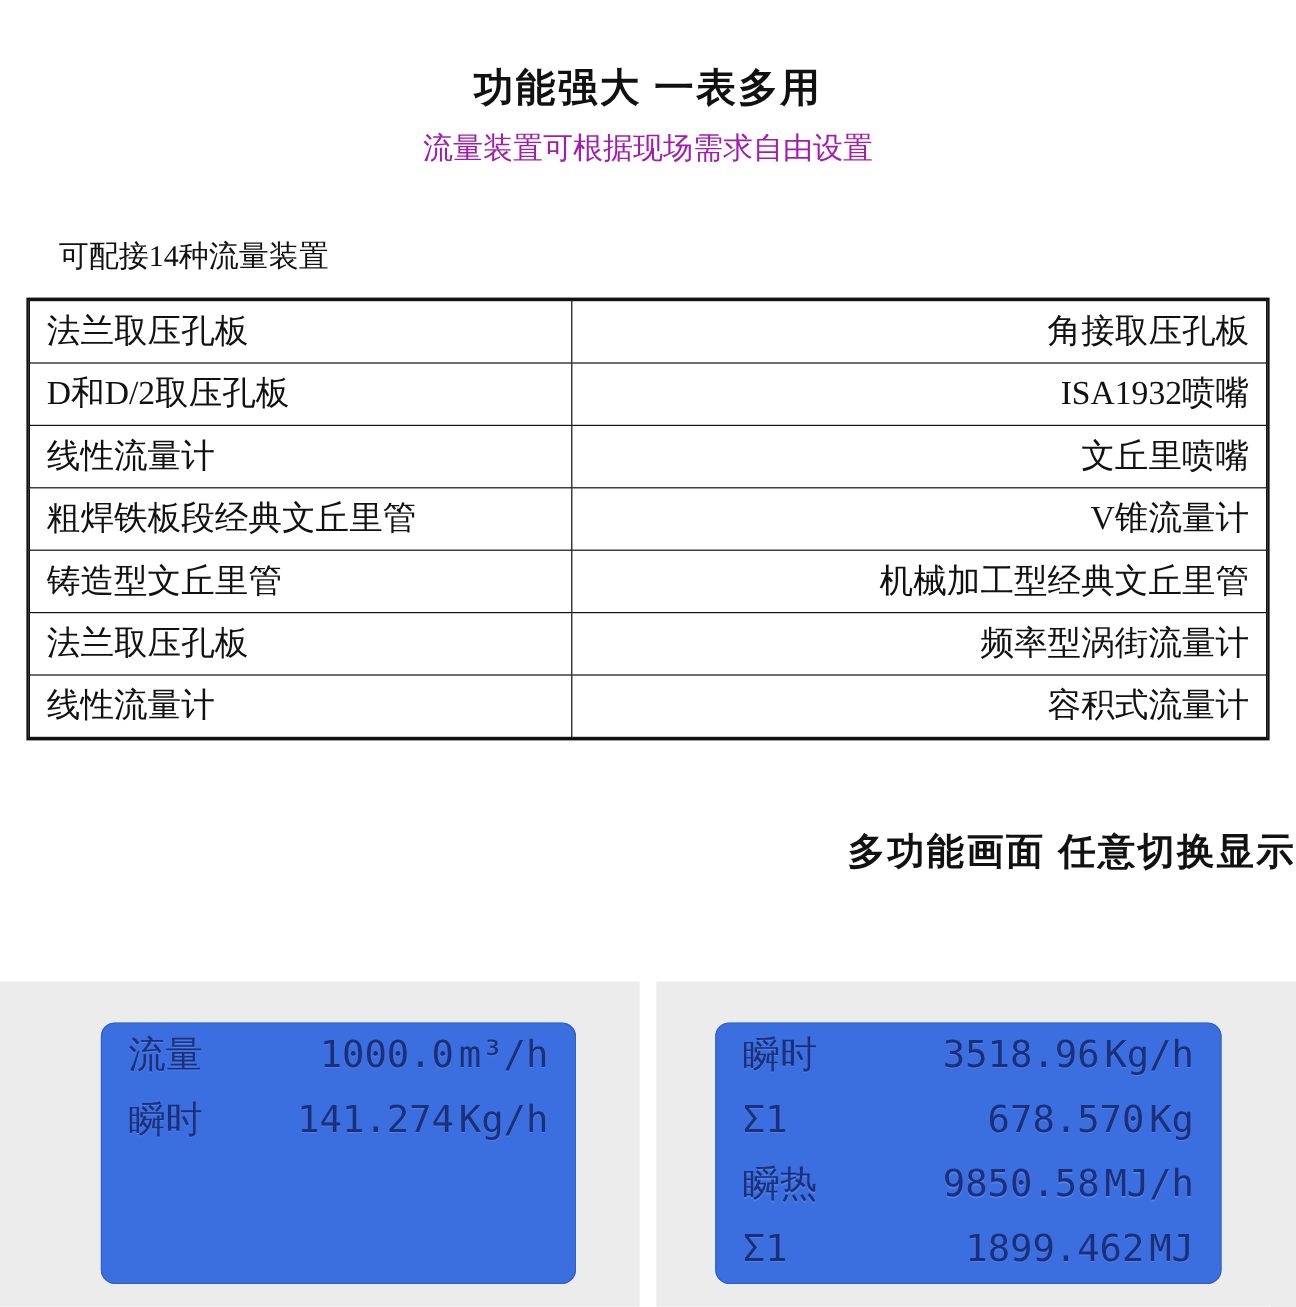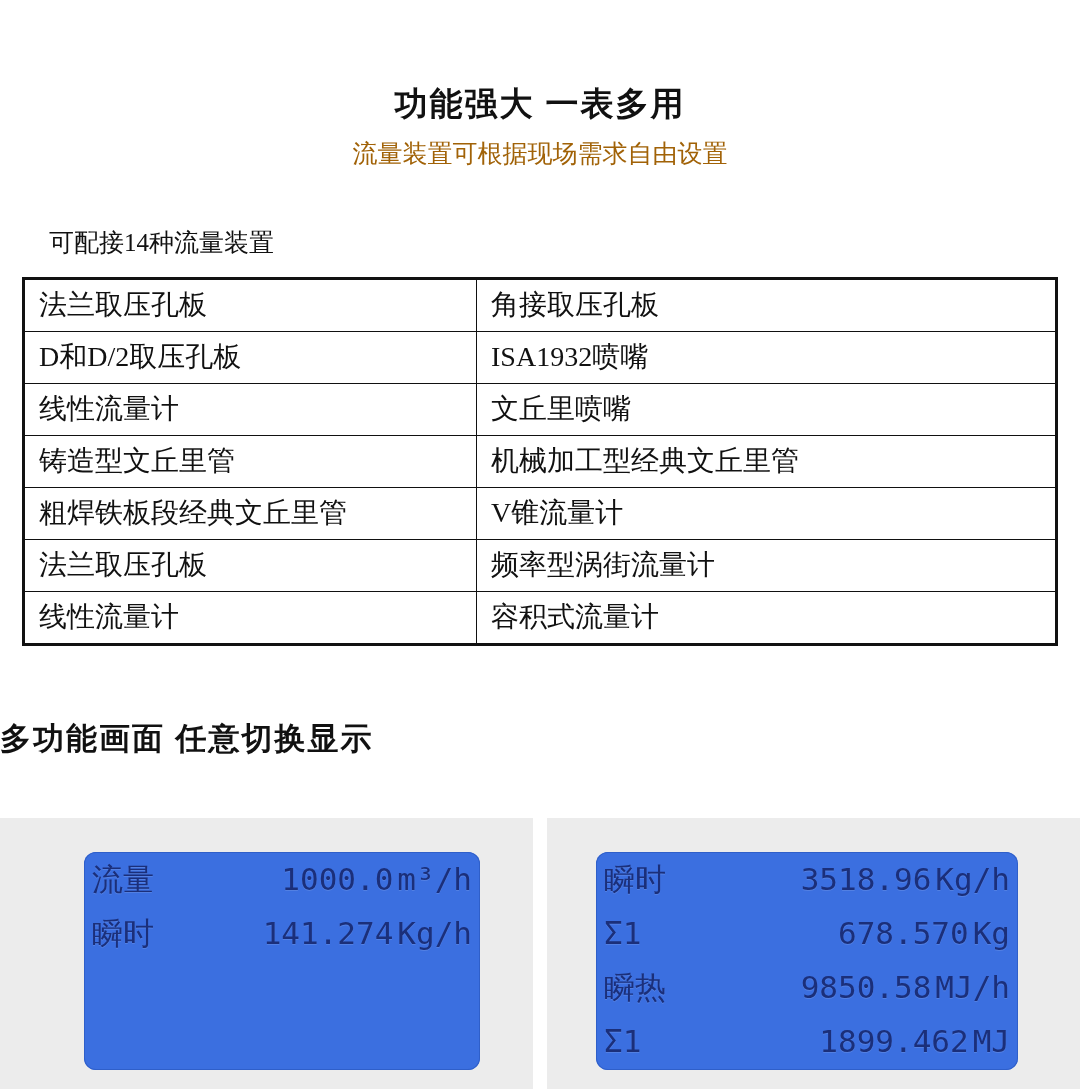--- a/index.html
+++ b/index.html
@@ -15,34 +15,34 @@
     overflow: hidden;
     position: relative;
   }
   .page {
     width: 1080px;
     height: 1089px;
     position: relative;
   }
   .title-main {
     text-align: center;
-    font-family: Liberation Sans, sans-serif;
+    font-family: Liberation Serif, serif;
     font-weight: bold;
     font-size: 33px;
     letter-spacing: 2px;
     color: #111111;
     margin: 0;
-    padding-top: 84px;
+    padding-top: 55px;
     line-height: 1.2;
   }
   .title-sub {
     text-align: center;
     font-family: "Liberation Sans", sans-serif;
     font-size: 25px;
-    color: #a16207;
+    color: #a21caf;
     margin: 0;
     padding-top: 14px;
     line-height: 1.2;
   }
   .section-label {
     font-family: "Liberation Serif", serif;
     font-size: 25px;
     color: #111111;
     margin: 1px;
     padding: 57px 0 0 48px;
@@ -62,24 +62,24 @@
     font-family: "Liberation Serif", serif;
     font-size: 28px;
     color: #111111;
     height: 51px;
     padding: 0 14px;
     vertical-align: middle;
     white-space: nowrap;
     overflow: hidden;
   }
   table.device-table td.col-left { width: 43.5%; }
-  table.device-table td.col-right { width: 56.5%; }
+  table.device-table td.col-right { width: 56.5%; text-align: right; }
 
   .title-second {
-    text-align: left;
+    text-align: right;
     font-family: "Liberation Sans", sans-serif;
     font-weight: bold;
     font-size: 31px;
     letter-spacing: 2px;
     color: #111111;
     margin: 0;
     padding-top: 72px;
   }
 
   .screens {
@@ -120,21 +120,21 @@
     width: 422px;
     height: 218px;
   }
   .lcd-line {
     display: flex;
     align-items: center;
     height: 54px;
     line-height: 54px;
     font-size: 31px;
     letter-spacing: 0px;
-    padding: 0 8px;
+    padding: 0 23px;
     box-sizing: border-box;
     white-space: pre;
     text-shadow: 0 1px 0 rgba(255,255,255,0.12);
   }
   .lcd-lbl {
     flex: 0 0 auto;
   }
   .lcd-val {
     flex: 1 1 auto;
     text-align: right;
@@ -163,26 +163,26 @@
         </tr>
         <tr>
           <td class="col-left">D和D/2取压孔板</td>
           <td class="col-right">ISA1932喷嘴</td>
         </tr>
         <tr>
           <td class="col-left">线性流量计</td>
           <td class="col-right">文丘里喷嘴</td>
         </tr>
         <tr>
+          <td class="col-left">粗焊铁板段经典文丘里管</td>
+          <td class="col-right">V锥流量计</td>
+        </tr>
+        <tr>
           <td class="col-left">铸造型文丘里管</td>
           <td class="col-right">机械加工型经典文丘里管</td>
-        </tr>
-        <tr>
-          <td class="col-left">粗焊铁板段经典文丘里管</td>
-          <td class="col-right">V锥流量计</td>
         </tr>
         <tr>
           <td class="col-left">法兰取压孔板</td>
           <td class="col-right">频率型涡街流量计</td>
         </tr>
         <tr>
           <td class="col-left">线性流量计</td>
           <td class="col-right">容积式流量计</td>
         </tr>
       </tbody>

